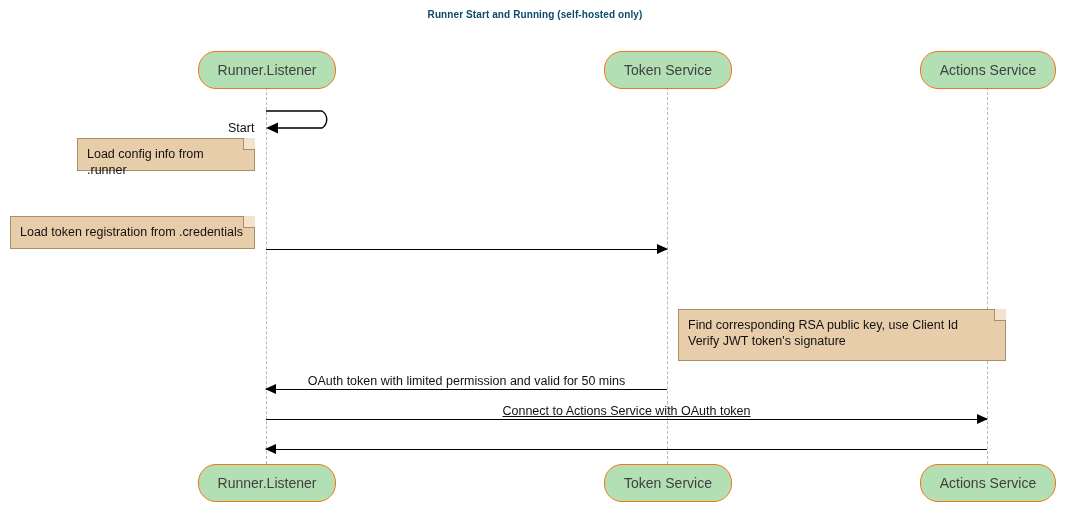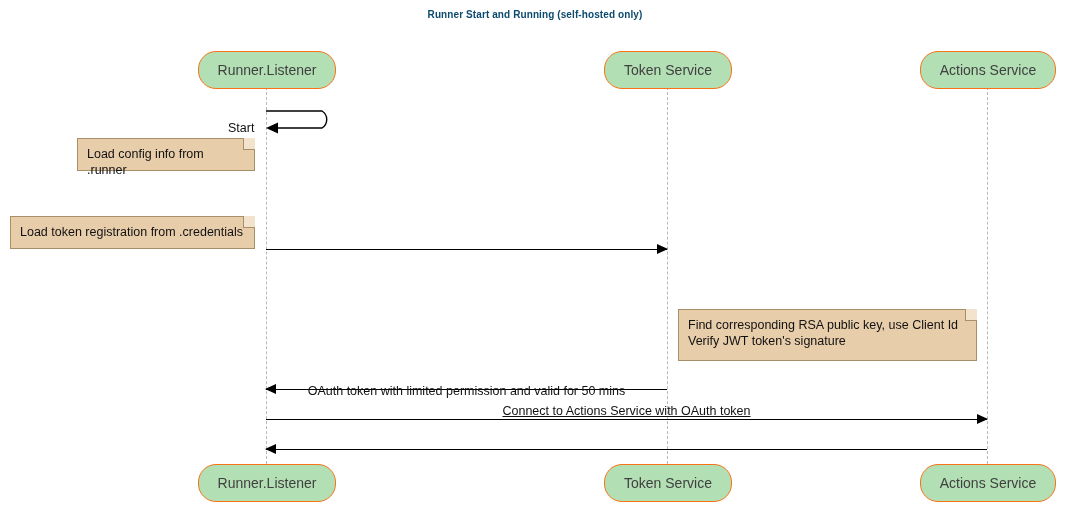--- a/index.html
+++ b/index.html
@@ -98,30 +98,30 @@
   <div class="note" style="left:10px;top:185px;width:245px;height:33px;margin-top:31px;">
     <span class="fold"></span>
     <span class="ntext">Load token registration from .credentials</span>
   </div>
 
   <div class="msg" style="left:266px;top:249px;width:401px;">
     <span class="head r"></span>
   </div>
 
 
-  <div class="note" style="left:678px;top:309px;width:299px;height:52px;">
+  <div class="note" style="left:678px;top:309px;width:328px;height:52px;">
     <span class="fold"></span>
     <span class="ntext">Find corresponding RSA public key, use Client Id
 Verify JWT token's signature</span>
   </div>
 
   <div class="msg" style="left:266px;top:389px;width:401px;">
     <span class="head l"></span>
   </div>
-  <div class="msglabel" style="left:266px;top:384px;width:401px;">OAuth token with limited permission and valid for 50 mins</div>
+  <div class="msglabel" style="left:266px;top:374px;width:401px;">OAuth token with limited permission and valid for 50 mins</div>
 
   <div class="msg" style="left:266px;top:419px;width:721px;">
     <span class="head r"></span>
   </div>
   <div class="msglabel" style="left:266px;top:404px;width:721px;text-decoration:underline;">Connect to Actions Service with OAuth token</div>
 
   <div class="msg" style="left:266px;top:449px;width:721px;">
     <span class="head l"></span>
   </div>
 

